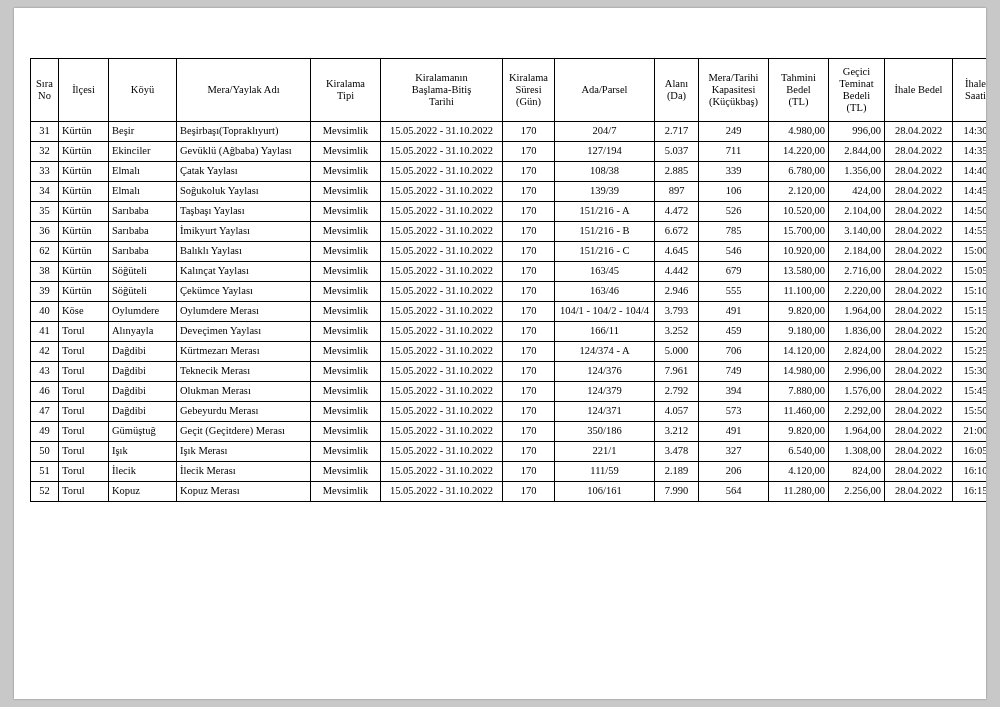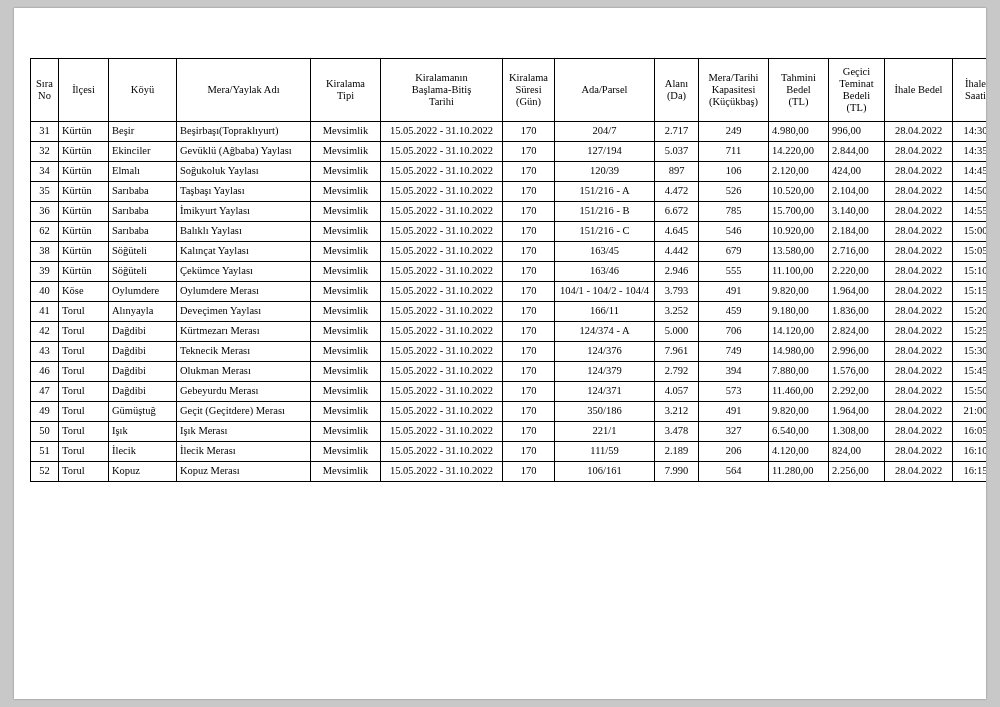--- a/index.html
+++ b/index.html
@@ -48,21 +48,21 @@
     height: 56px;
   }
   table.data tbody td {
     height: 17px;
     padding: 1px 3px;
     white-space: nowrap;
     overflow: hidden;
   }
   .c-center { text-align: center; }
   .c-left   { text-align: left; }
-  .c-right  { text-align: left; margin-left: 25px; }
+  .c-right  { text-align: right; margin-left: 25px; }
 
   
   col.w-sira   { width: 28px; }
   col.w-ilce   { width: 50px; }
   col.w-koy    { width: 68px; }
   col.w-mera   { width: 134px; }
   col.w-tip    { width: 70px; }
   col.w-tarih  { width: 122px; }
   col.w-sure   { width: 52px; }
   col.w-ada    { width: 100px; }
@@ -185,28 +185,44 @@
             <td class="c-center">170</td>
             <td class="c-center">127/194</td>
             <td class="c-center">5.037</td>
             <td class="c-center">711</td>
             <td class="c-right">14.220,00</td>
             <td class="c-right">2.844,00</td>
             <td class="c-center">28.04.2022</td>
             <td class="c-center">14:35</td>
           </tr>
           <tr>
+            <td class="c-center">33</td>
+            <td class="c-left">Kürtün</td>
+            <td class="c-left">Elmalı</td>
+            <td class="c-left">Çatak Yaylası</td>
+            <td class="c-center">Mevsimlik</td>
+            <td class="c-center">15.05.2022 - 31.10.2022</td>
+            <td class="c-center">170</td>
+            <td class="c-center">108/38</td>
+            <td class="c-center">2.885</td>
+            <td class="c-center">339</td>
+            <td class="c-right">6.780,00</td>
+            <td class="c-right">1.356,00</td>
+            <td class="c-center">28.04.2022</td>
+            <td class="c-center">14:40</td>
+          </tr>
+          <tr>
             <td class="c-center">34</td>
             <td class="c-left">Kürtün</td>
             <td class="c-left">Elmalı</td>
             <td class="c-left">Soğukoluk Yaylası</td>
             <td class="c-center">Mevsimlik</td>
             <td class="c-center">15.05.2022 - 31.10.2022</td>
             <td class="c-center">170</td>
-            <td class="c-center">120/39</td>
+            <td class="c-center">139/39</td>
             <td class="c-center">897</td>
             <td class="c-center">106</td>
             <td class="c-right">2.120,00</td>
             <td class="c-right">424,00</td>
             <td class="c-center">28.04.2022</td>
             <td class="c-center">14:45</td>
           </tr>
           <tr>
             <td class="c-center">35</td>
             <td class="c-left">Kürtün</td>

